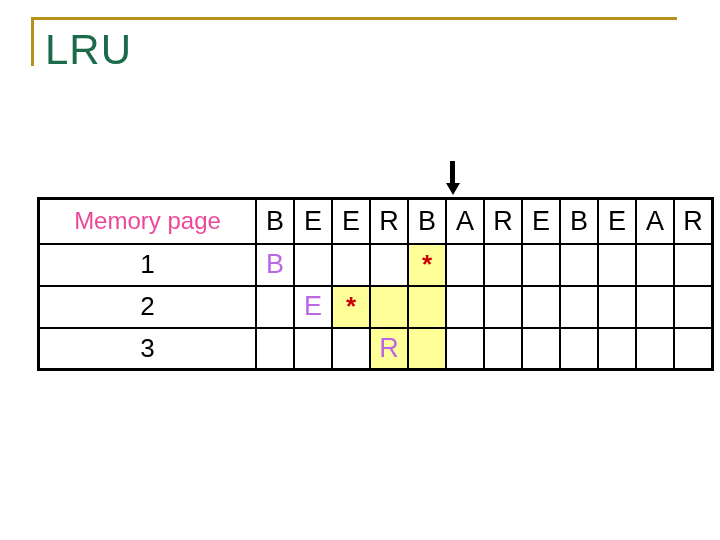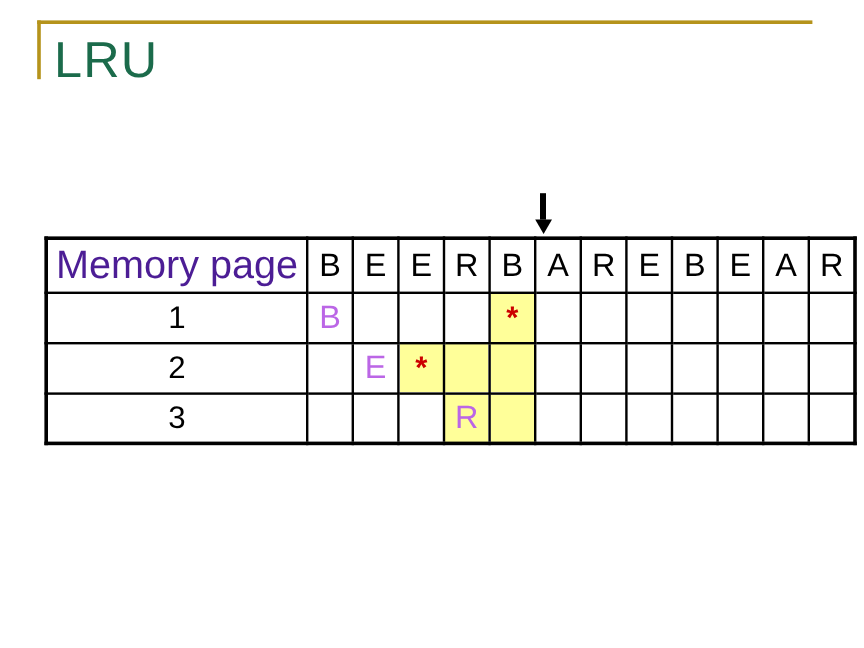--- a/index.html
+++ b/index.html
@@ -46,21 +46,21 @@
   }
   .lru-table th, .lru-table td {
     border: 2px solid #000;
     padding: 0;
     text-align: center;
     vertical-align: middle;
     overflow: hidden;
   }
   .lru-table thead tr { height: 45px; }
   .lru-table tbody tr { height: 42px; }
-  .label-cell { width: 215px; font-size: 33px; font-weight: 400; color: #4c1d95; }
+  .label-cell { width: 215px; font-size: 24px; font-weight: 400; color: #ec4899; }
   .ref-cell   { width: 36px;  font-size: 27px; font-weight: 400; color: #000; }
   .row-label  { font-size: 26px; color: #000; }
   .grid-cell  { font-size: 27px; }
   .grid-cell.hl     { background: var(--highlight-yellow, #FFFF99); }
   .grid-cell.letter { color: var(--hit-purple, #BB66E6); }
   .grid-cell.star   { color: var(--miss-red, #CC0000); font-weight: 700; font-size: 26px; }
 </style>
 </head>
 <body>
 

